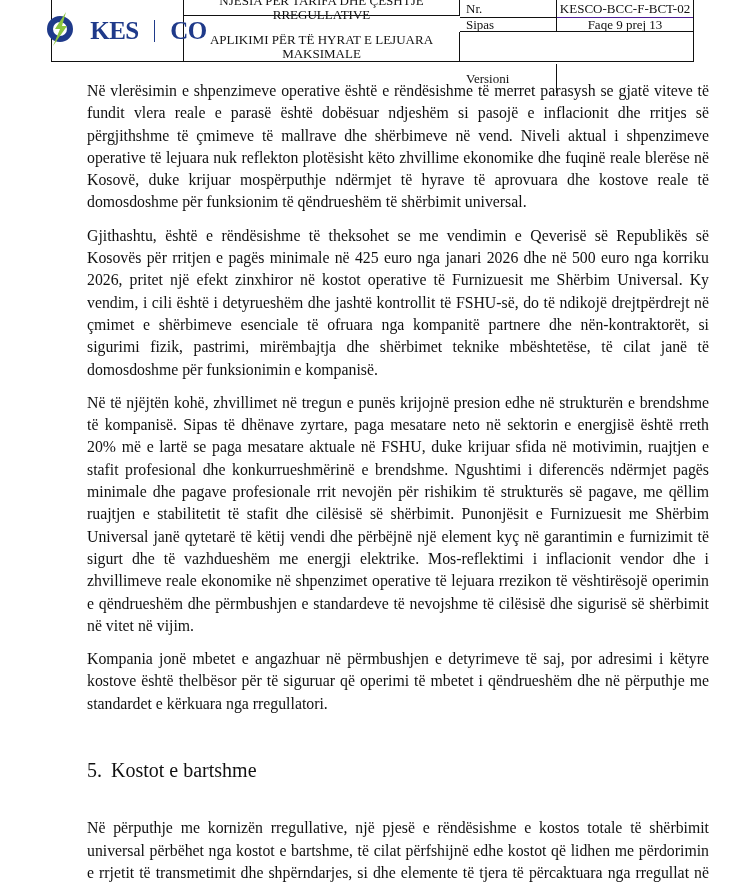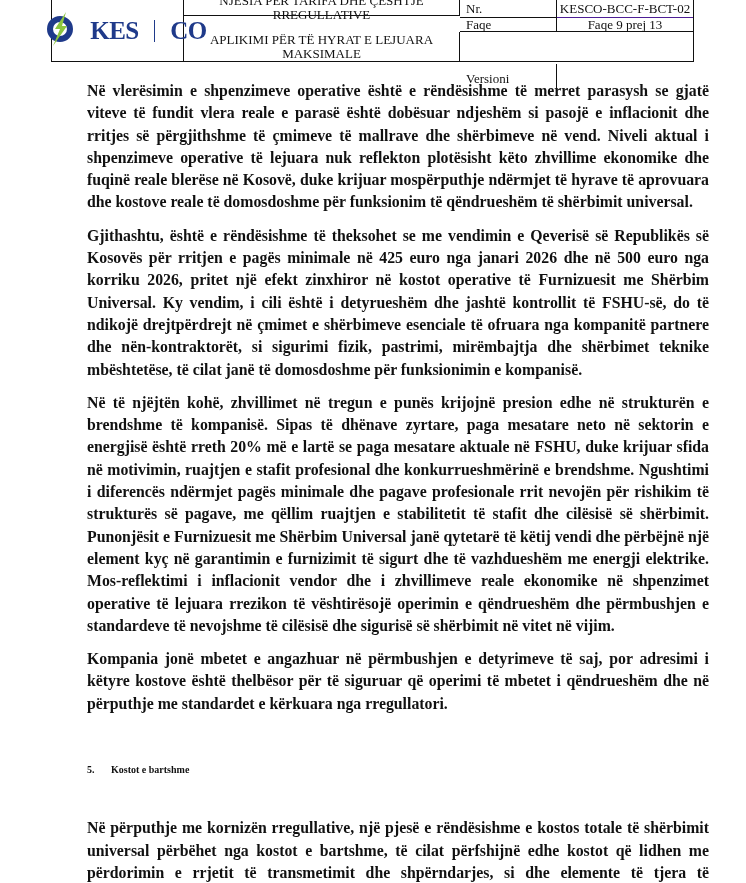--- a/index.html
+++ b/index.html
@@ -15,22 +15,22 @@
     .l1 { left:408px; top:0; width:97px; height:18px; border-bottom:1px solid #111; border-right:1.5px solid #111; justify-content:flex-start; padding-left:6px; }
     .l2 { left:408px; top:18px; width:97px; height:14px; border-bottom:1.5px solid #111; border-right:1.5px solid #111; justify-content:flex-start; padding-left:6px; }
     .l3 { left:408px; top:32px; width:97px; height:29px; border-right:1.5px solid #111; justify-content:flex-start; padding-left:6px;margin-top:32px; }
     .v1 { left:505px; top:0; width:136px; height:18px; border-bottom:1px solid #4c1d95; }
     .v2 { left:505px; top:18px; width:136px; height:14px; border-bottom:1.5px solid #111; }
     .v3 { left:505px; top:32px; width:136px; height:29px; }
     .logo-inner { display:flex; align-items:center; gap:14px;padding-left:16px; }
     .logo-text { font-family:"Liberation Serif", serif; font-weight:bold; font-size:25px; color:#1f3a8a; letter-spacing:-0.5px; }
     .logo-sep { display:inline-block; width:1.5px; height:22px; background:#1f3a8a; margin:0 1px; vertical-align:middle; }
     .content { position:absolute; left:87px; top:80px; width:622px; font-size:15.8px; line-height:22.3px; }
-    .para { margin:0 0 11px 0; text-align:justify;font-weight:bold; }
-    .heading { font-weight:bold; font-size:10px; margin:44px 0 36px 0; padding-left:0; }
+    .para { margin:0 0 11px 0; text-align:justify; }
+    .heading { font-weight:normal; font-size:20px; margin:44px 0 36px 0; padding-left:0; }
     .heading .num { display:inline-block; width:24px; }
   </style>
 </head>
 <body>
 
 <div class="hdr">
   <div class="cell logo">
     <div class="logo-inner">
       <span>
         <svg width="32" height="34" viewBox="0 0 32 34">
@@ -44,21 +44,21 @@
     </div>
   </div>
   <div class="cell t1">
       <span>NJËSIA PËR TARIFA DHE ÇËSHTJE RREGULLATIVE</span>
     </div>
   <div class="cell t2">
       <span>APLIKIMI PËR TË HYRAT E LEJUARA MAKSIMALE</span>
     </div>
   <div class="cell l1">Nr.</div>
   <div class="cell v1">KESCO-BCC-F-BCT-02</div>
-  <div class="cell l2">Faqe</div>
+  <div class="cell l2">Sipas</div>
   <div class="cell v2">Faqe 9 prej 13</div>
   <div class="cell l3">Versioni</div>
 </div>
 
 <div class="content">
   <p class="para">Në vlerësimin e shpenzimeve operative është e rëndësishme të merret parasysh se gjatë viteve të fundit vlera reale e parasë është dobësuar ndjeshëm si pasojë e inflacionit dhe rritjes së përgjithshme të çmimeve të mallrave dhe shërbimeve në vend. Niveli aktual i shpenzimeve operative të lejuara nuk reflekton plotësisht këto zhvillime ekonomike dhe fuqinë reale blerëse në Kosovë, duke krijuar mospërputhje ndërmjet të hyrave të aprovuara dhe kostove reale të domosdoshme për funksionim të qëndrueshëm të shërbimit universal.</p>
   <p class="para">Gjithashtu, është e rëndësishme të theksohet se me vendimin e Qeverisë së Republikës së Kosovës për rritjen e pagës minimale në 425 euro nga janari 2026 dhe në 500 euro nga korriku 2026, pritet një efekt zinxhiror në kostot operative të Furnizuesit me Shërbim Universal. Ky vendim, i cili është i detyrueshëm dhe jashtë kontrollit të FSHU-së, do të ndikojë drejtpërdrejt në çmimet e shërbimeve esenciale të ofruara nga kompanitë partnere dhe nën-kontraktorët, si sigurimi fizik, pastrimi, mirëmbajtja dhe shërbimet teknike mbështetëse, të cilat janë të domosdoshme për funksionimin e kompanisë.</p>
   <p class="para">Në të njëjtën kohë, zhvillimet në tregun e punës krijojnë presion edhe në strukturën e brendshme të kompanisë. Sipas të dhënave zyrtare, paga mesatare neto në sektorin e energjisë është rreth 20% më e lartë se paga mesatare aktuale në FSHU, duke krijuar sfida në motivimin, ruajtjen e stafit profesional dhe konkurrueshmërinë e brendshme. Ngushtimi i diferencës ndërmjet pagës minimale dhe pagave profesionale rrit nevojën për rishikim të strukturës së pagave, me qëllim ruajtjen e stabilitetit të stafit dhe cilësisë së shërbimit. Punonjësit e Furnizuesit me Shërbim Universal janë qytetarë të këtij vendi dhe përbëjnë një element kyç në garantimin e furnizimit të sigurt dhe të vazhdueshëm me energji elektrike. Mos-reflektimi i inflacionit vendor dhe i zhvillimeve reale ekonomike në shpenzimet operative të lejuara rrezikon të vështirësojë operimin e qëndrueshëm dhe përmbushjen e standardeve të nevojshme të cilësisë dhe sigurisë së shërbimit në vitet në vijim.</p>
   <p class="para">Kompania jonë mbetet e angazhuar në përmbushjen e detyrimeve të saj, por adresimi i këtyre kostove është thelbësor për të siguruar që operimi të mbetet i qëndrueshëm dhe në përputhje me standardet e kërkuara nga rregullatori.</p>
   <div class="heading">

